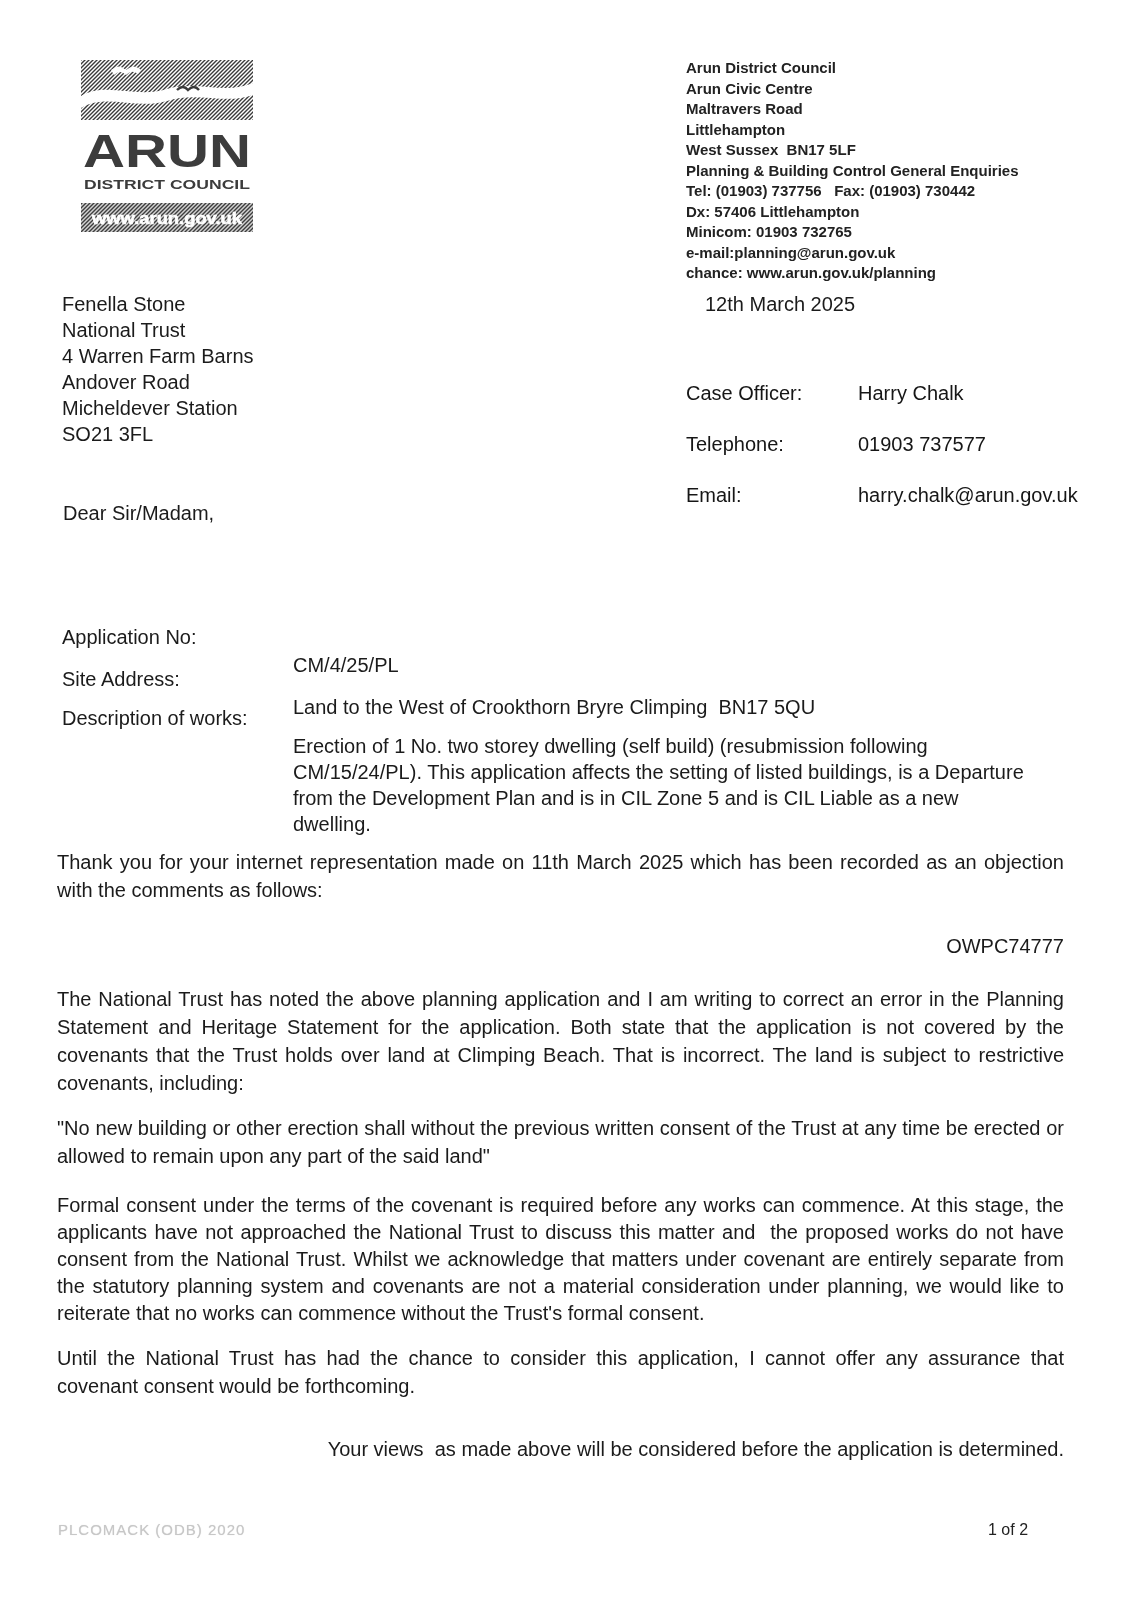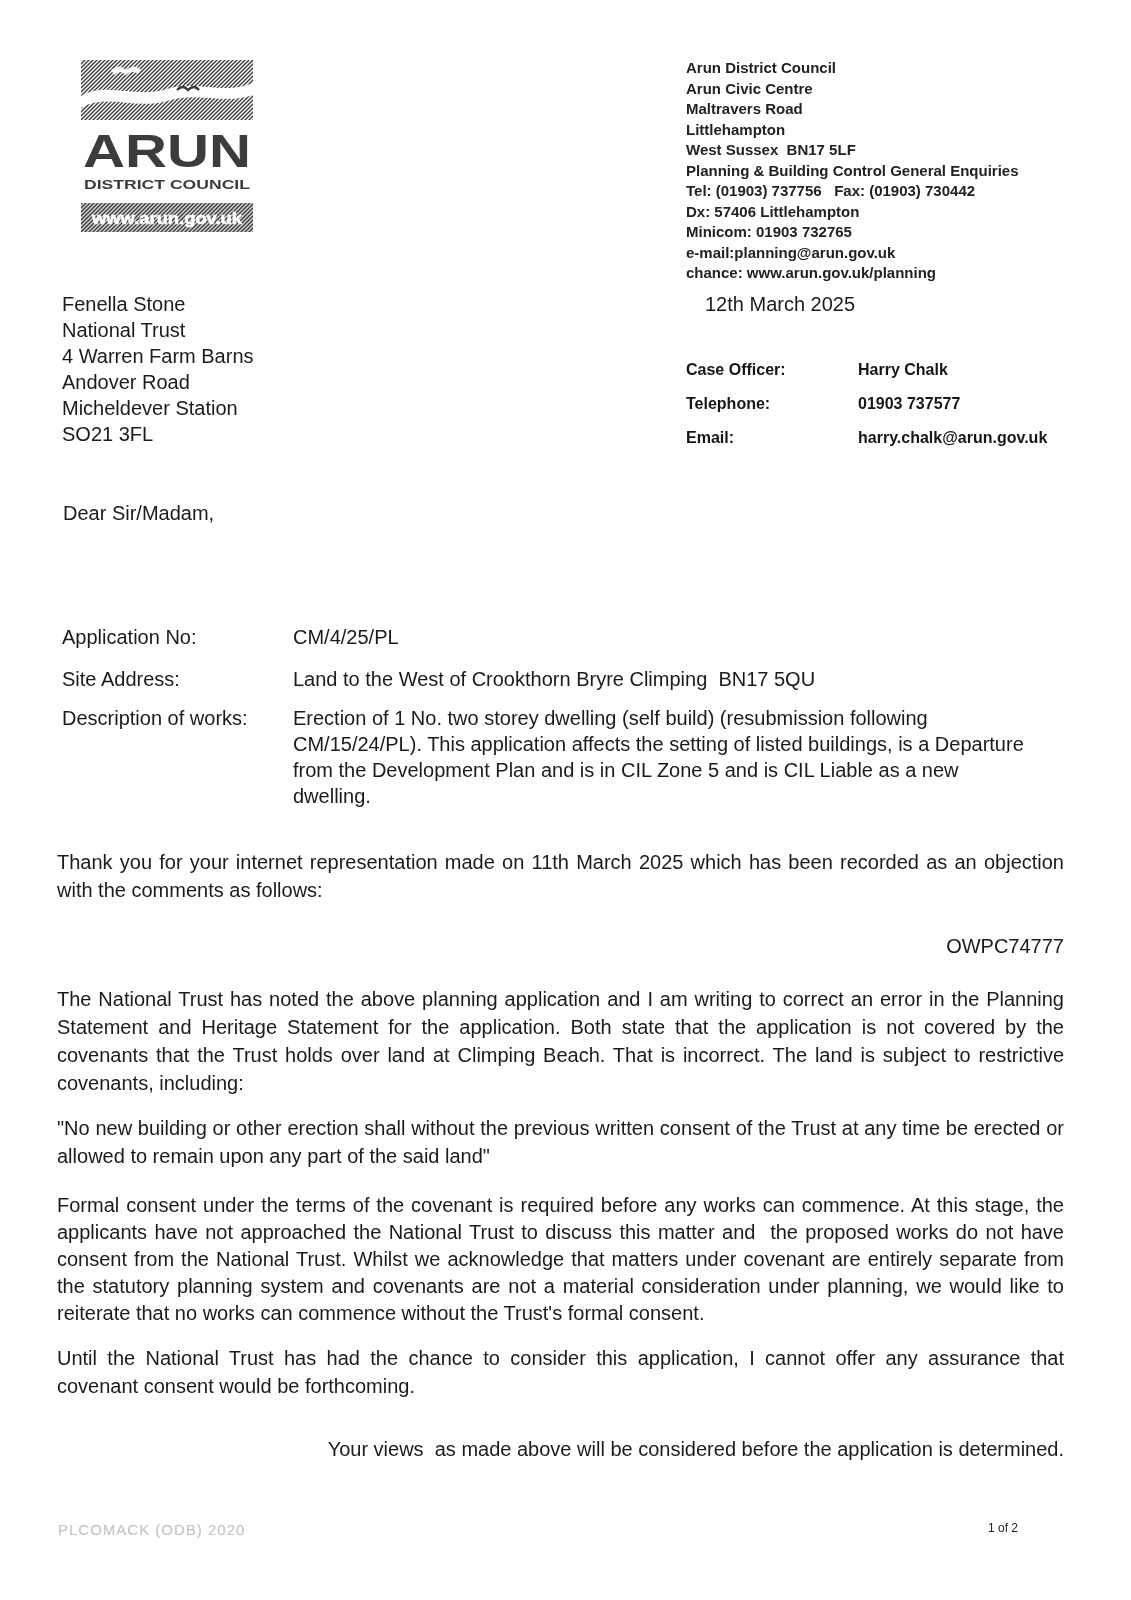--- a/index.html
+++ b/index.html
@@ -12,34 +12,34 @@
     color:#1b1b1b;
     overflow:hidden;
   }
   .abs{position:absolute;}
   
   .logo-svg{position:absolute;left:81px;top:60px;width:172px;height:172px;}
   .contact{left:686px;top:58px;width:420px;font-size:15px;font-weight:bold;line-height:20.5px;color:#222;}
   .contact-line{white-space:pre-wrap;}
   .date{left:688px;top:293px;font-size:20px;margin-left:17px;}
   .case-table{left:686px;top:356px;width:430px;}
-  .case-row{display:grid;grid-template-columns:172px 1fr;font-size:16px;font-weight:bold;line-height:27px;margin-bottom:7px;color:#161616;}
+  .case-row{display:grid;grid-template-columns:172px 1fr;font-size:20px;font-weight:normal;line-height:27px;margin-bottom:7px;color:#161616;margin-top:24px;}
   .recipient{left:62px;top:291px;font-size:20px;line-height:26px;}
   .recipient div{white-space:pre-wrap;}
   
   .salutation{left:63px;top:502px;font-size:20px;}
   .subject{left:62px;top:558px;font-size:20px;font-weight:bold;line-height:27px;color:#141414;width:1010px;}
   .app-row{left:62px;width:1000px;display:grid;grid-template-columns:231px 1fr;font-size:20px;line-height:26px;}
-  .app-row .val{white-space:pre-wrap;max-width:748px;}
+  .app-row .val{white-space:pre-wrap;max-width:748px;margin-top:28px;}
   .bp{left:57px;width:1007px;font-size:20px;line-height:28px;text-align:justify;white-space:pre-wrap;}
   .bp.nojust{text-align:right;}
   
   .doc-code{left:58px;top:1521px;font-size:15px;letter-spacing:1px;color:#c7c7c7;
     text-shadow:0 0 1px #d8d8d8;}
-  .page-num{left:988px;top:1521px;font-size:12px;color:#222;}
+  .page-num{left:988px;top:1521px;font-size:16px;color:#222;}
 </style>
 </head>
 <body>
 
 <div class="page">
 
   <svg class="logo-svg" viewBox="0 0 172 172" xmlns="http://www.w3.org/2000/svg">
     <defs>
       <pattern id="ht" width="4" height="4" patternUnits="userSpaceOnUse">
         <rect width="4" height="4" fill="#ffffff"></rect>

